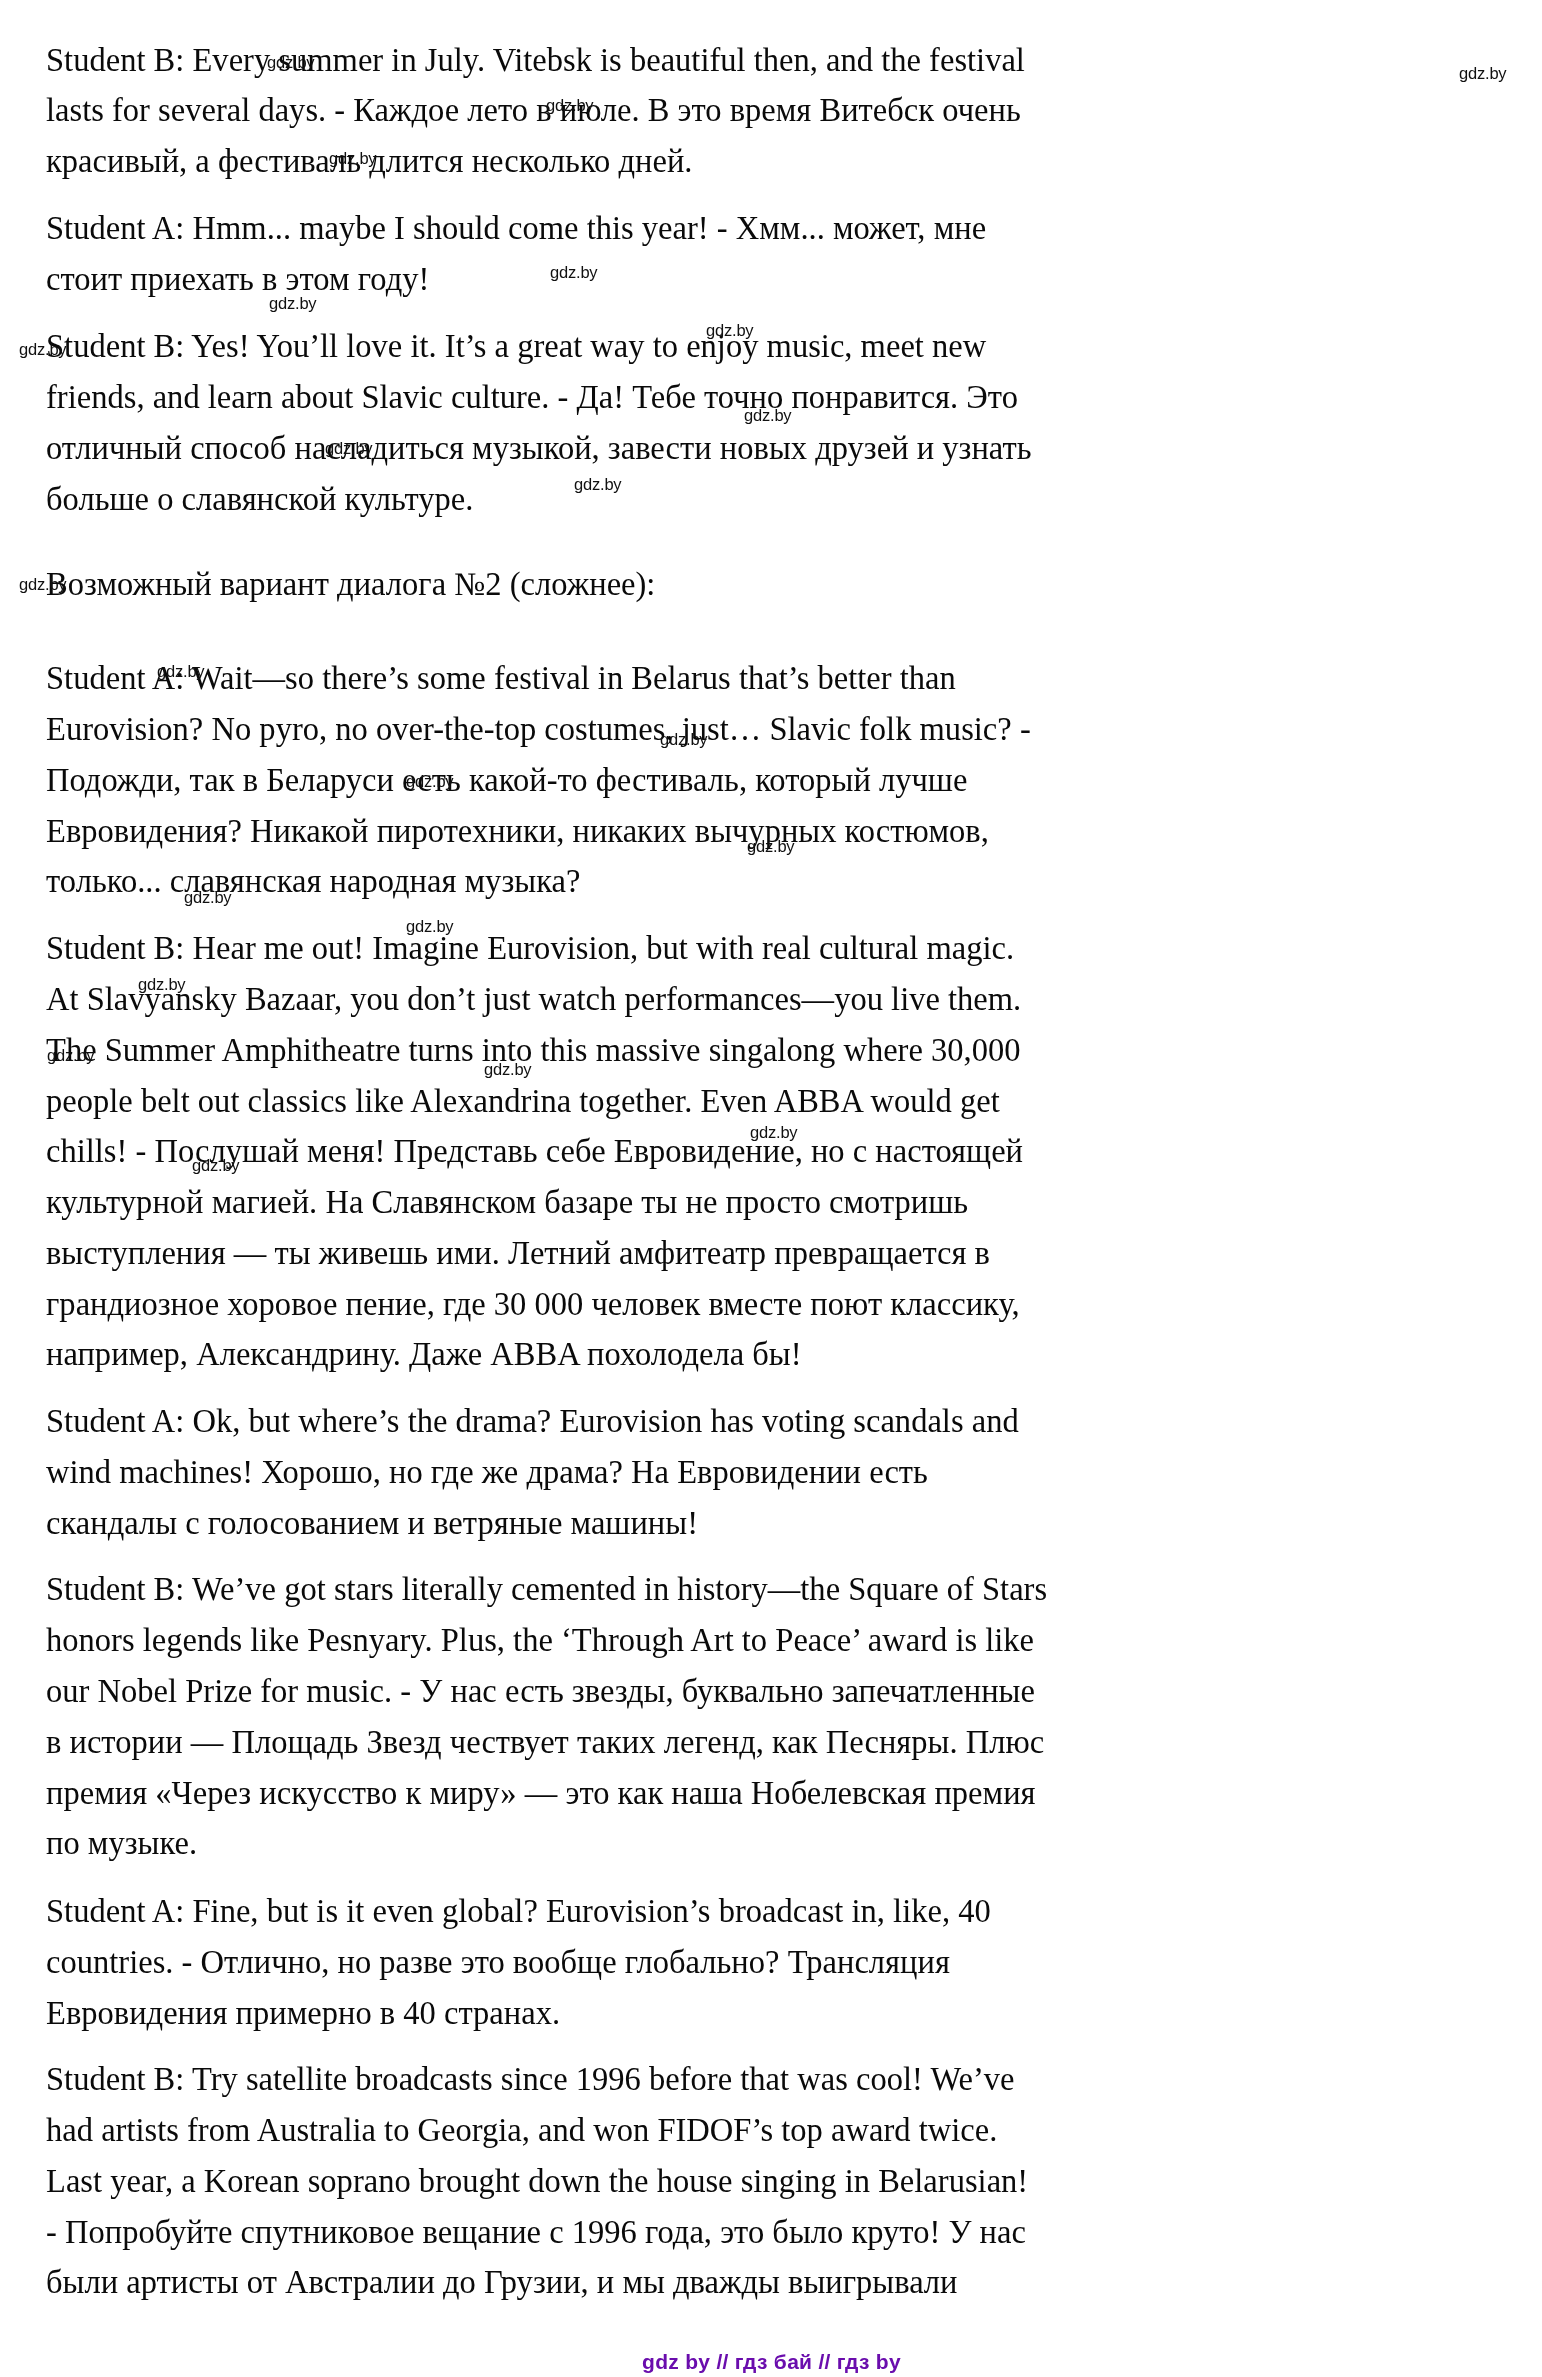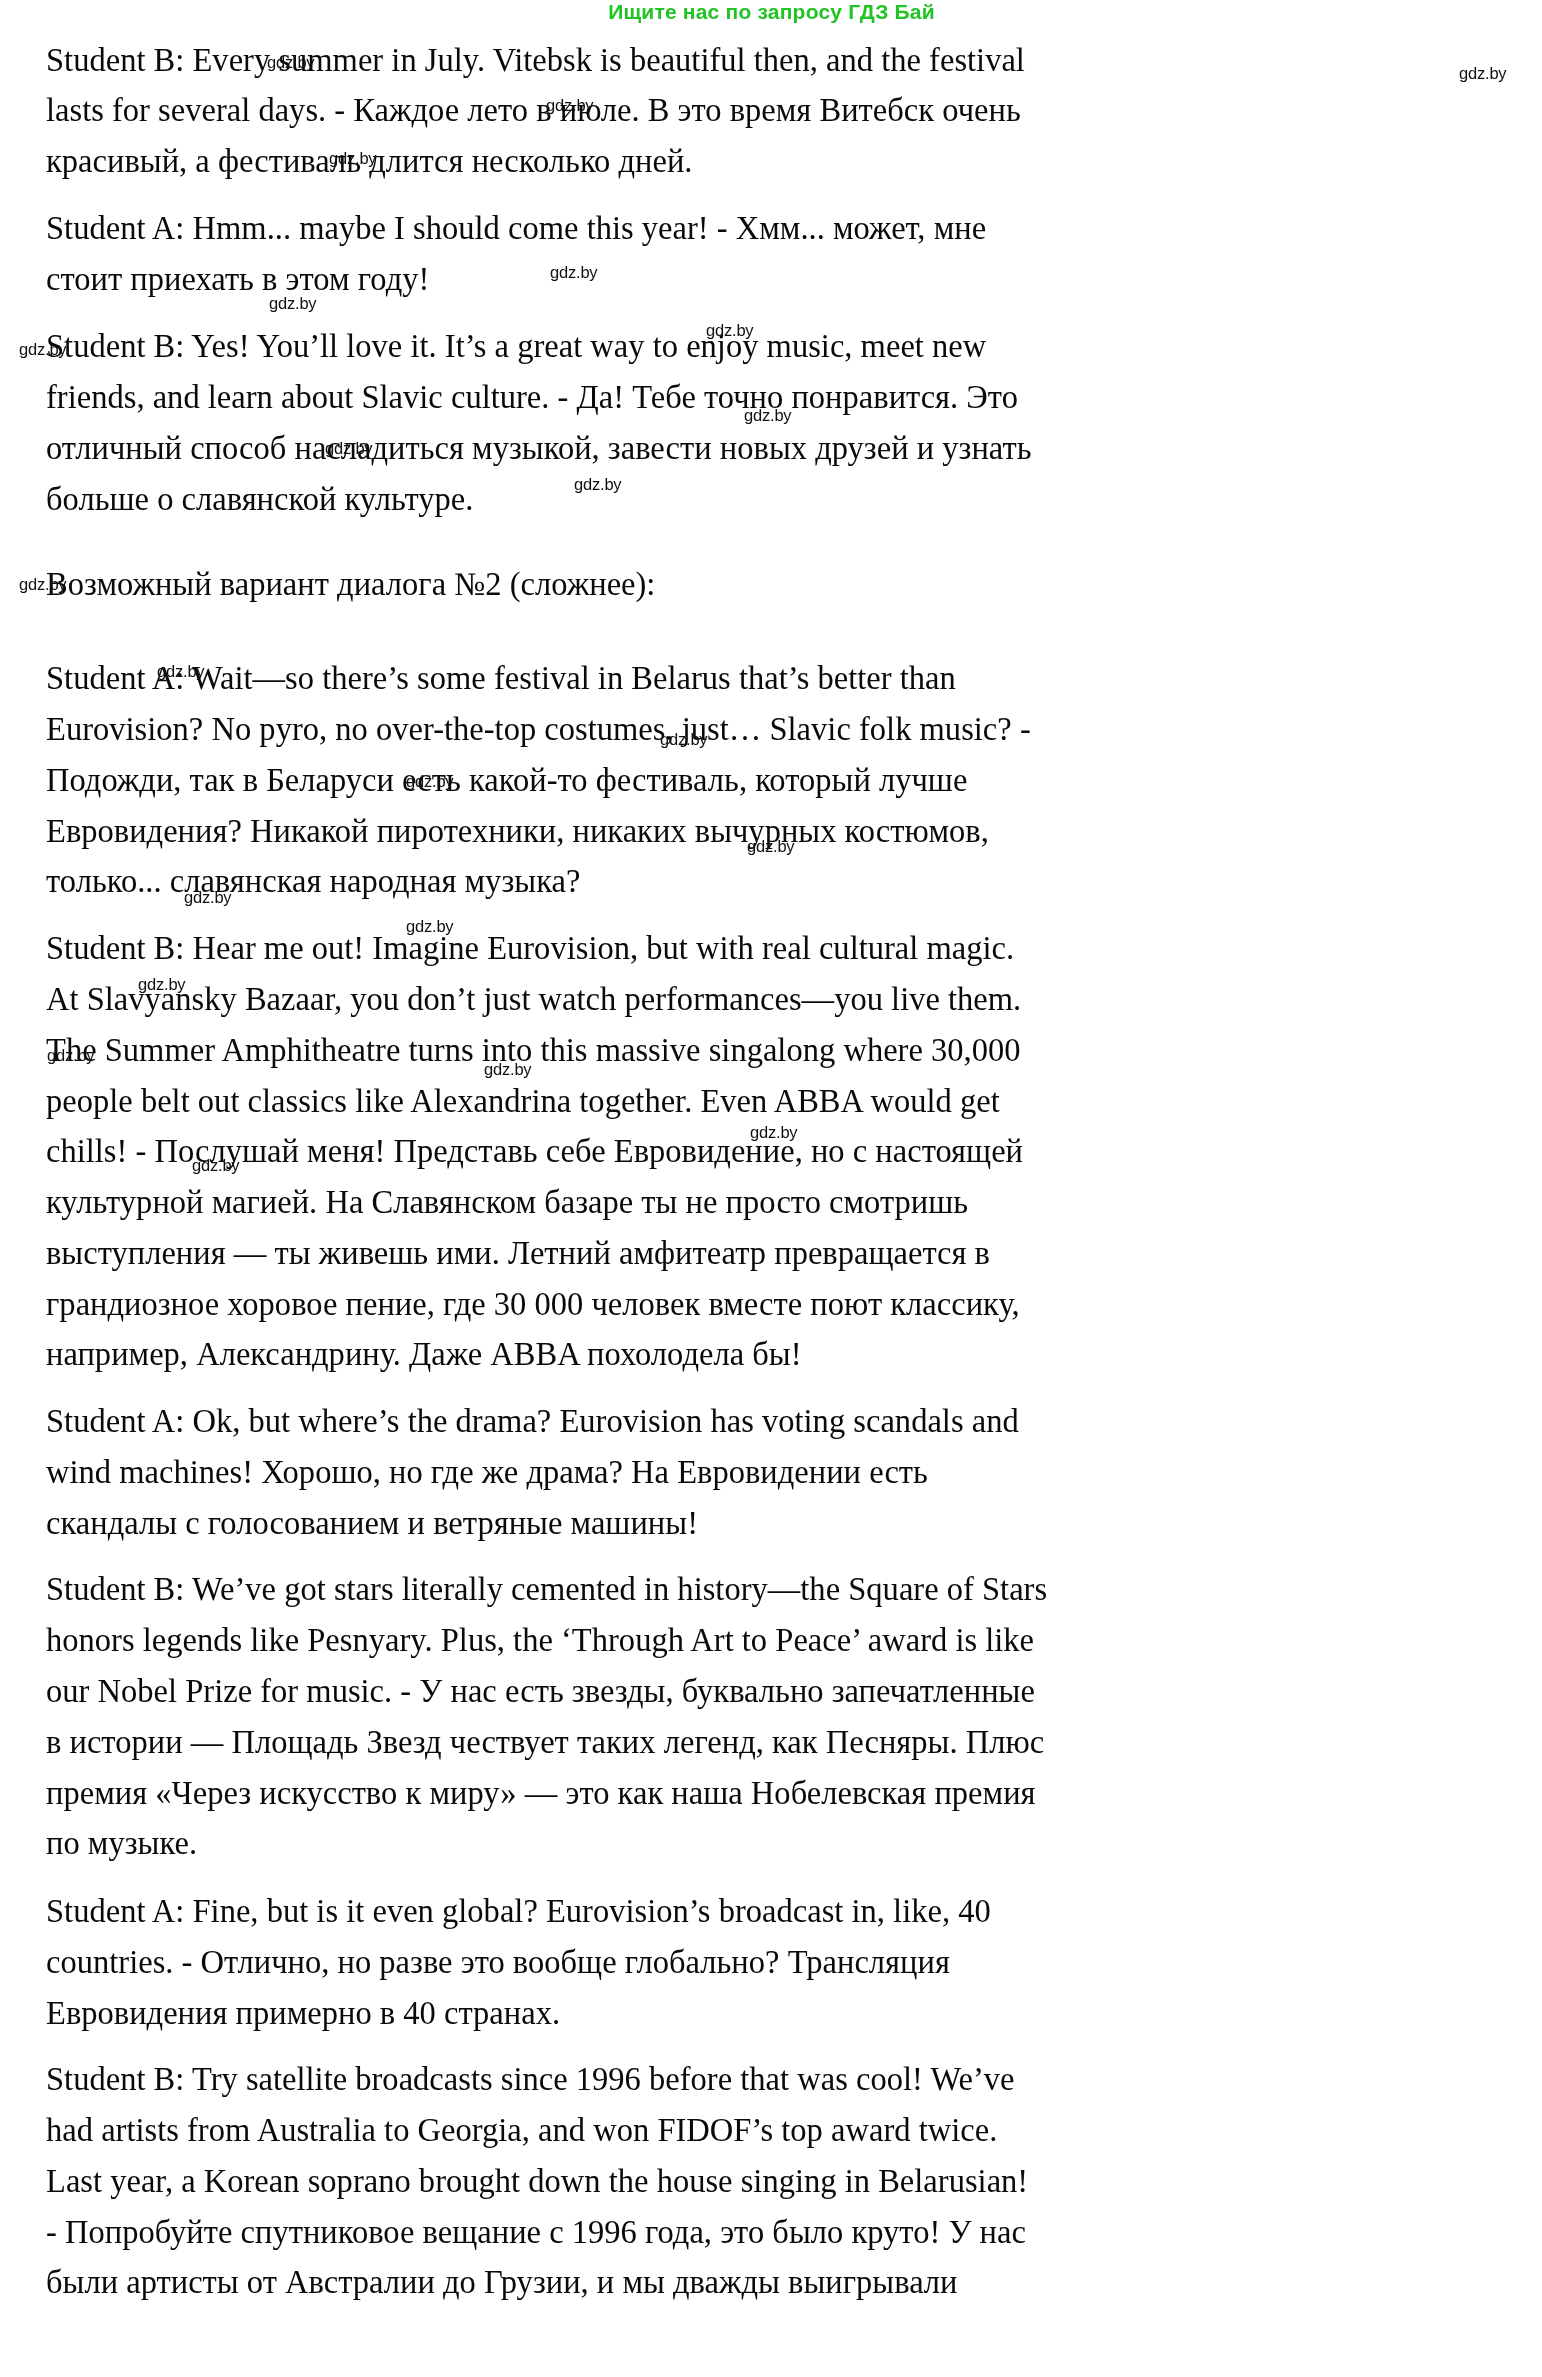--- a/index.html
+++ b/index.html
@@ -108,21 +108,20 @@
     letter-spacing: -0.2px;
     pointer-events: none;
     z-index: 5;
   }
 </style>
 </head>
 <body>
 
 <div id="page">
 
-  <div class="site-header">Ищите нас по запросу ГДЗ Бай</div>
 
   <div class="content" style="transform-origin: left top; transform: scaleY(0.940193);">
 
   <div class="para">
         <span class="ln">Student B: Every summer in July. Vitebsk is beautiful then, and the festival</span>
         <span class="ln">lasts for several days. - Каждое лето в июле. В это время Витебск очень</span>
         <span class="ln">красивый, а фестиваль длится несколько дней.</span>
       </div>
       <div class="spacer-sm"></div>
       <div class="para">
@@ -185,20 +184,21 @@
       <div class="para">
         <span class="ln">Student B: Try satellite broadcasts since 1996 before that was cool! We’ve</span>
         <span class="ln">had artists from Australia to Georgia, and won FIDOF’s top award twice.</span>
         <span class="ln">Last year, a Korean soprano brought down the house singing in Belarusian!</span>
         <span class="ln">- Попробуйте спутниковое вещание с 1996 года, это было круто! У нас</span>
         <span class="ln">были артисты от Австралии до Грузии, и мы дважды выигрывали</span>
       </div>
       <div class="spacer-sm"></div>
     </div>
 
+  <div class="site-footer">gdz by  //  гдз бай  //  гдз by</div>
 
 <div class="wm" style="left: 267px; top: 53px; color: rgb(17, 17, 17);">gdz.by</div>
     <div class="wm" style="left: 1459px; top: 64px; color: rgb(17, 17, 17);">gdz.by</div>
     <div class="wm" style="left: 546px; top: 96px; color: rgb(17, 17, 17);">gdz.by</div>
     <div class="wm" style="left: 329px; top: 149px; color: rgb(17, 17, 17);">gdz.by</div>
     <div class="wm" style="left: 550px; top: 263px; color: rgb(17, 17, 17);">gdz.by</div>
     <div class="wm" style="left: 269px; top: 294px; color: rgb(17, 17, 17);">gdz.by</div>
     <div class="wm" style="left: 706px; top: 321px; color: rgb(17, 17, 17);">gdz.by</div>
     <div class="wm" style="left: 19px; top: 340px; color: rgb(17, 17, 17);">gdz.by</div>
     <div class="wm" style="left: 744px; top: 406px; color: rgb(17, 17, 17);">gdz.by</div>

